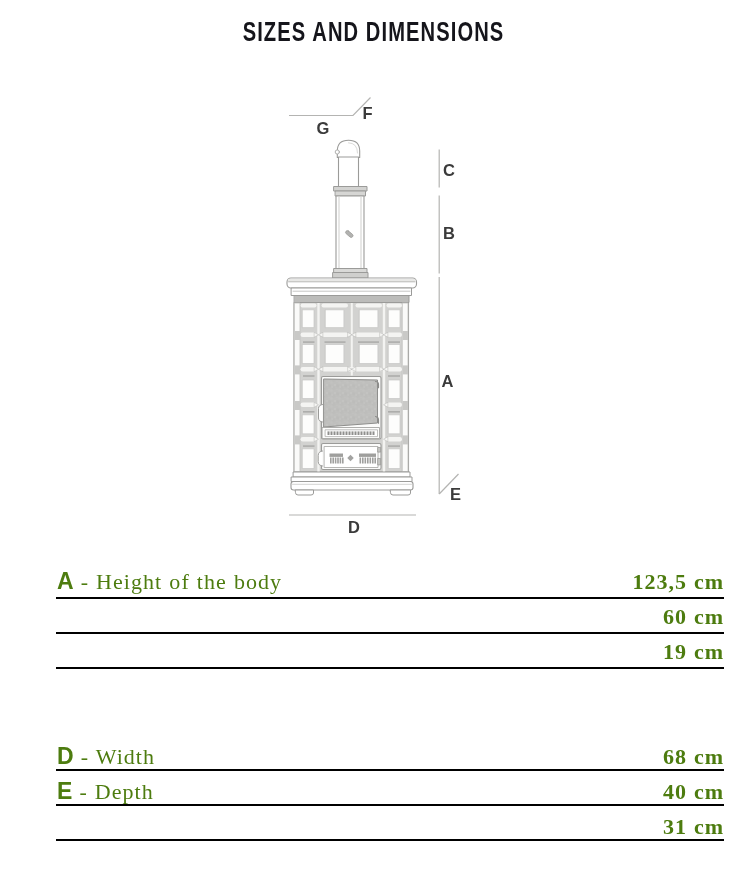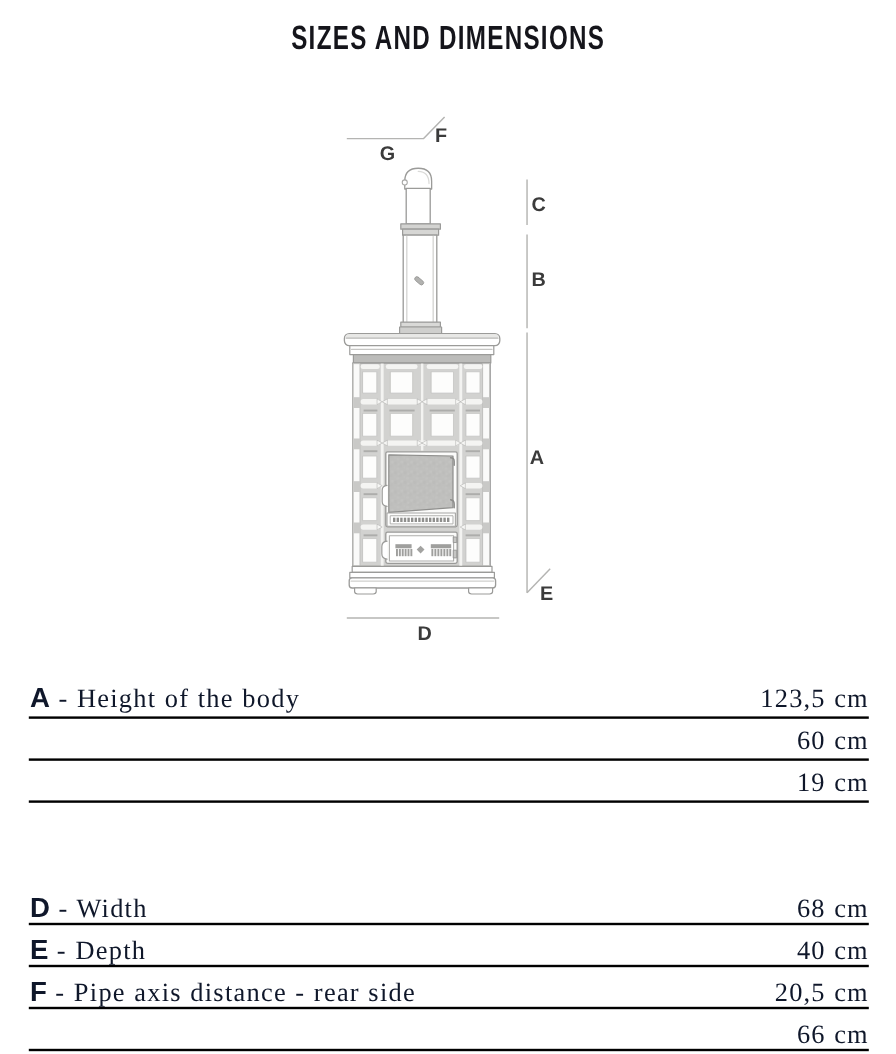--- a/index.html
+++ b/index.html
@@ -5,24 +5,24 @@
   html,body{margin:0;padding:0;background:#fff;}
   body{width:747px;height:878px;position:relative;overflow:hidden;
        font-family:"Liberation Sans",sans-serif;}
   .title{position:absolute;left:0;top:16px;width:747px;text-align:center;
          font-family:"Liberation Sans",sans-serif;font-weight:bold;
          font-size:28px;letter-spacing:1.5px;color:#15151b;
          transform:scaleX(0.72);transform-origin:373.5px 0;}
   svg{position:absolute;left:0;top:0;}
   .tbl{position:absolute;left:24px;width:700px;}
   .row{box-sizing:border-box;height:35px;border-bottom:2px solid #000;position:relative;
-       font-family:"Liberation Serif",serif;font-size:22px;color:#0f172a;
-       letter-spacing:1.05px;word-spacing:0.5px;}
+       font-family:"Liberation Serif",serif;font-size:22px;color:#4d7c0f;
+       letter-spacing:1.05px;word-spacing:0.5px;margin-left:32px;}
   .row .lbl{position:absolute;left:1px;top:4px;}
-  .row .val{position:absolute;right:0px;top:5px;font-weight:normal;letter-spacing:1px;}
+  .row .val{position:absolute;right:0px;top:5px;font-weight:bold;letter-spacing:1px;}
   .ltr{font-family:"Liberation Sans",sans-serif;font-weight:bold;font-size:23px;letter-spacing:0;}
   .t2 .lbl{top:7px;} .t2 .val{top:8px;}
 </style>
 </head>
 <body>
 
 <div class="title">SIZES AND DIMENSIONS</div>
 
 <svg width="747" height="560" viewBox="0 0 747 560" xmlns="http://www.w3.org/2000/svg">
 <defs>
@@ -314,21 +314,17 @@
   <div class="row">
       <span class="lbl"><span class="ltr">D</span> - Width</span>
       <span class="val">68 cm</span>
     </div>
 
   <div class="row">
       <span class="lbl"><span class="ltr">E</span> - Depth</span>
       <span class="val">40 cm</span>
     </div>
 
-  <div class="row">
-      <span class="lbl"><span class="ltr">F</span> - Pipe axis distance - rear side</span>
-      <span class="val">20,5 cm</span>
-    </div>
-
-  <div class="row">
-      <span class="val">66 cm</span>
+
+  <div class="row">
+      <span class="val">31 cm</span>
     </div>
 </div>
 
 </body></html>

